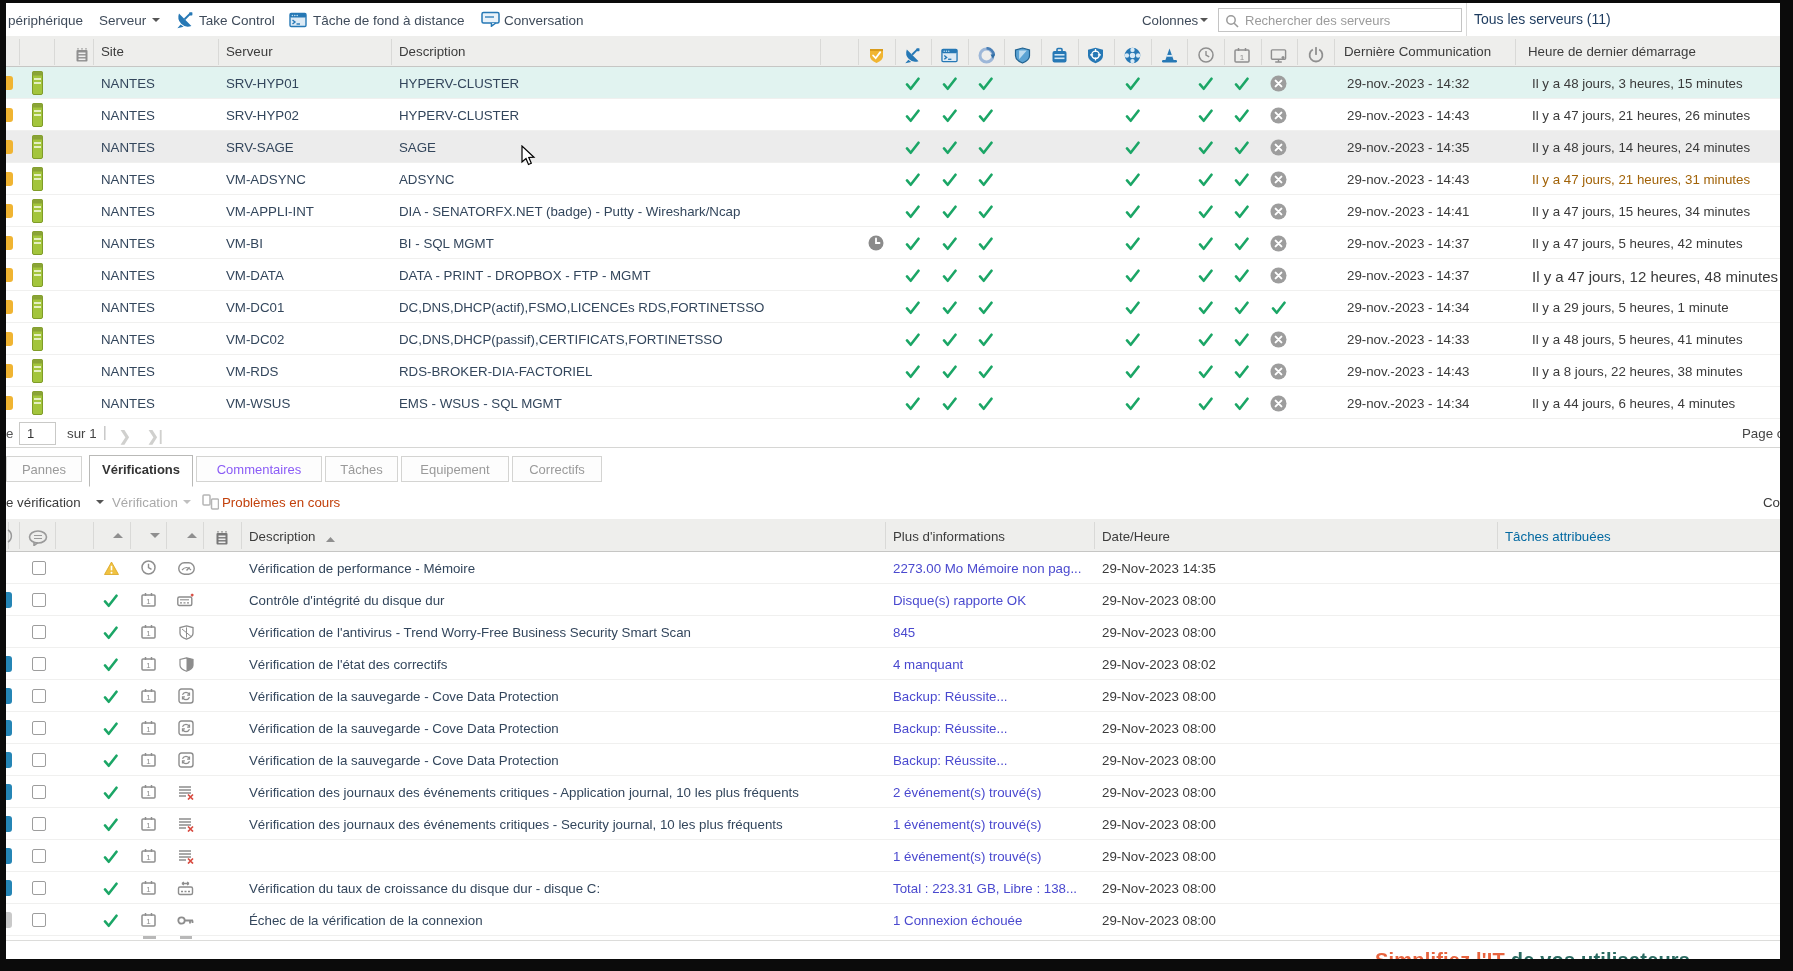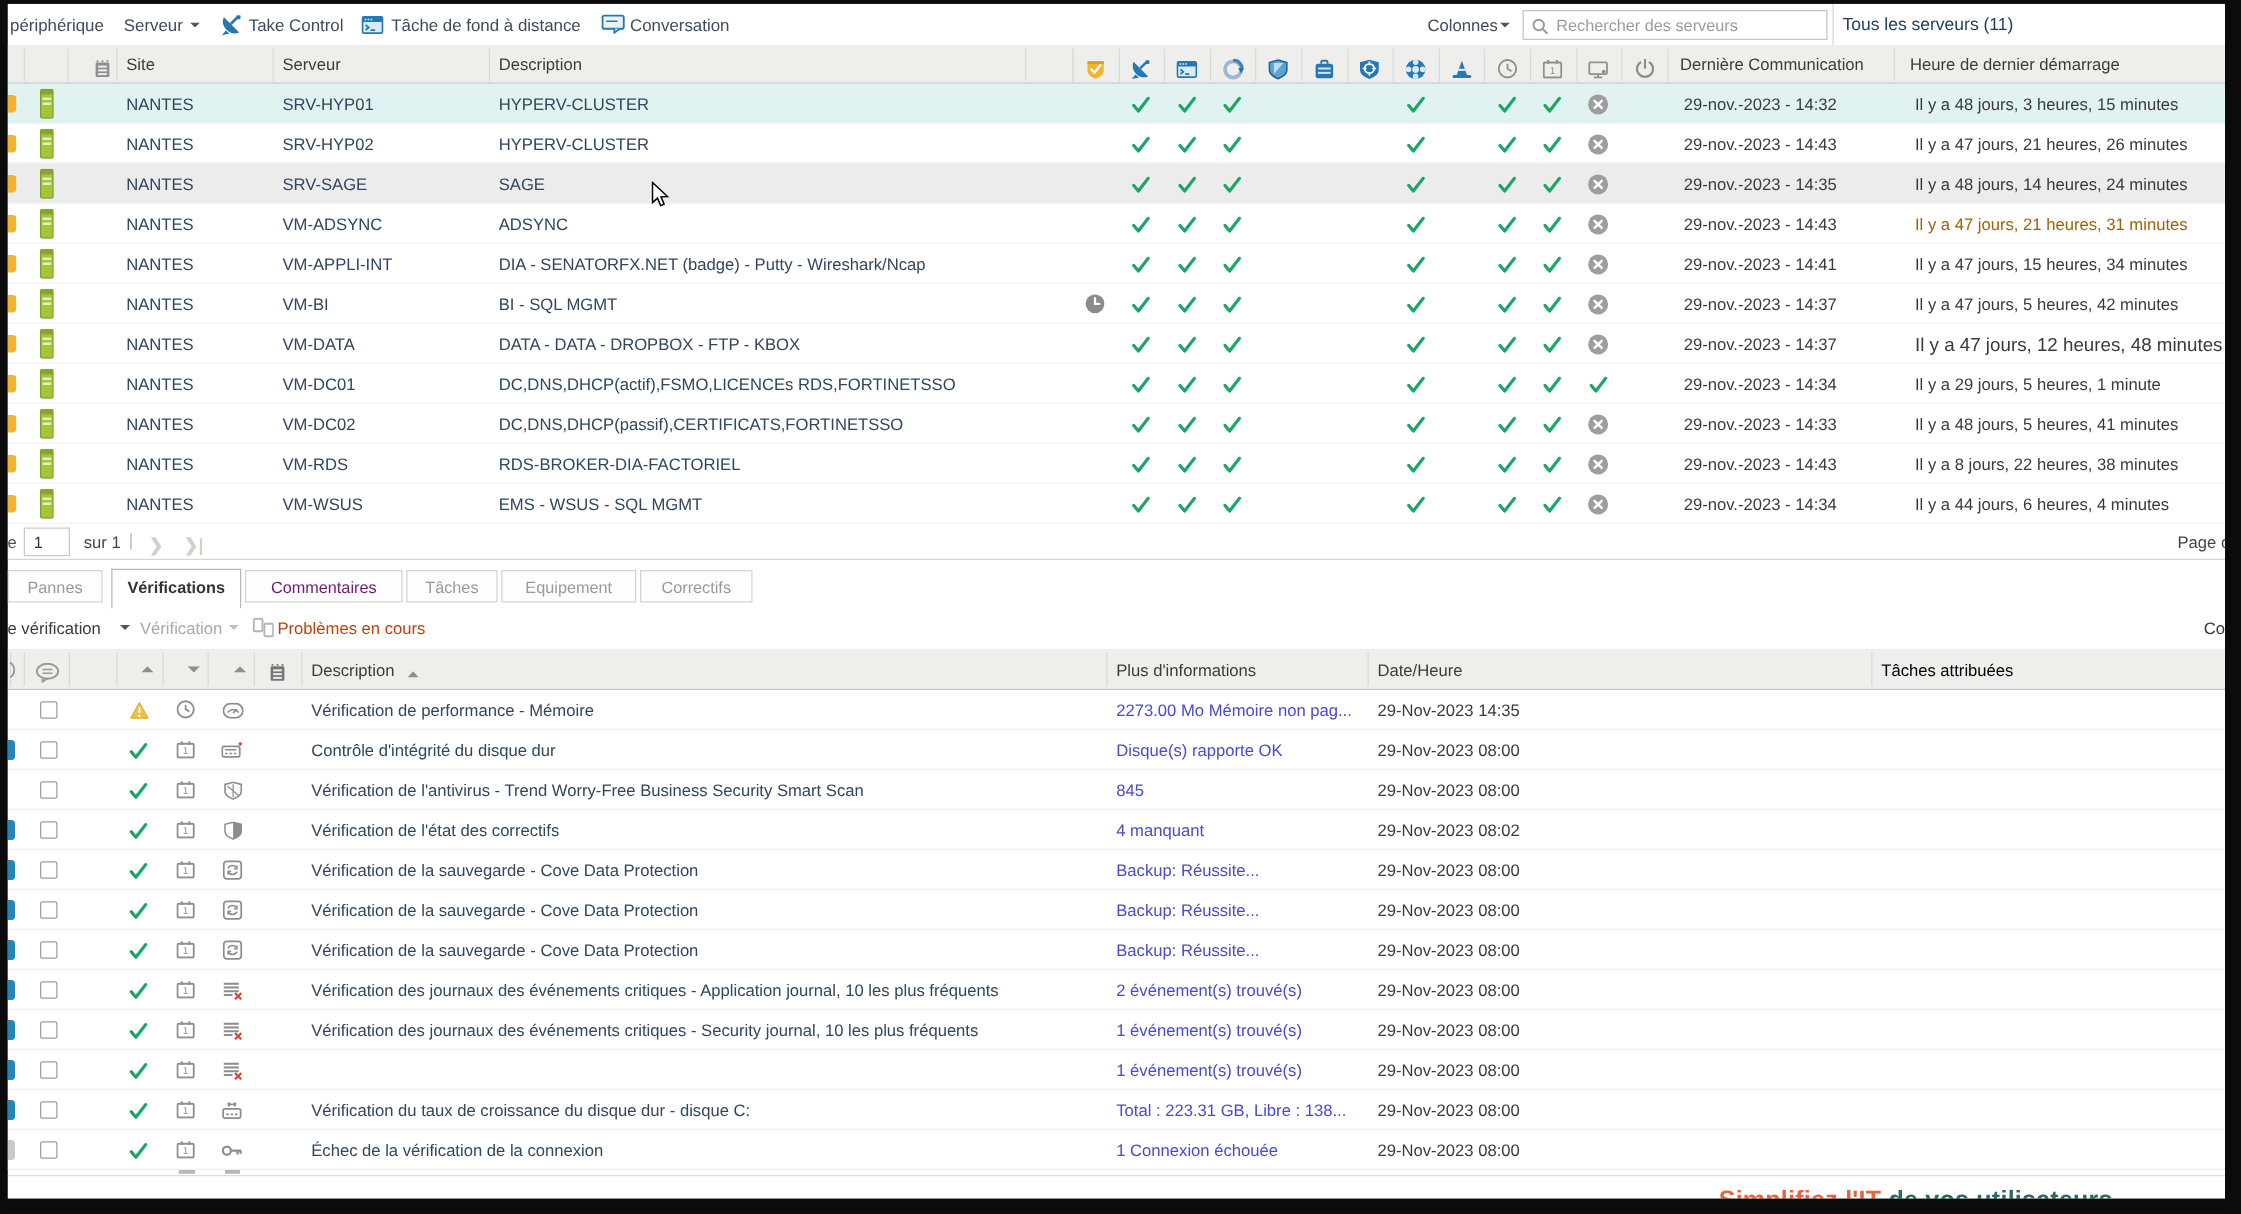--- a/index.html
+++ b/index.html
@@ -525,21 +525,21 @@
 <div class="abs" style="left:26px;top:260px">
       <svg width="11" height="24" viewBox="0 0 11 24" style="">
         <rect x="0.5" y="0.5" width="10" height="23" rx="1.5" fill="#a3c53c" stroke="#7f9c28" stroke-width="1"></rect>
         <rect x="0.5" y="0.5" width="10" height="4" fill="#8aa336"></rect>
         <rect x="2" y="7" width="7" height="2" fill="#e4efc2"></rect>
         <rect x="2" y="11" width="7" height="2" fill="#e4efc2"></rect>
       </svg>
     </div>
 <div class="t" style="left:95px;top:265px;font-size:13.3px;color:#33465c;">NANTES</div>
 <div class="t" style="left:220px;top:265px;font-size:13.3px;color:#33465c;">VM-DATA</div>
-<div class="t" style="left:393px;top:265px;font-size:13.3px;color:#33465c;">DATA - DATA - DROPBOX - FTP - KBOX</div>
+<div class="t" style="left:393px;top:265px;font-size:13.3px;color:#33465c;">DATA - PRINT - DROPBOX - FTP - MGMT</div>
 <div class="abs" style="left:898.9px;top:265px">
       <svg width="15" height="15" viewBox="0 0 15 15" style="">
         <path d="M2 8.4 L5.7 12.75 L13.5 2.6999999999999997" fill="none" stroke="#1ba666" stroke-width="2.6" stroke-linecap="round" stroke-linejoin="round"></path>
       </svg>
     </div>
 <div class="abs" style="left:935.5px;top:265px">
       <svg width="15" height="15" viewBox="0 0 15 15" style="">
         <path d="M2 8.4 L5.7 12.75 L13.5 2.6999999999999997" fill="none" stroke="#1ba666" stroke-width="2.6" stroke-linecap="round" stroke-linejoin="round"></path>
       </svg>
     </div>
@@ -789,21 +789,21 @@
 <div class="abs" style="left:113px;top:425px;color:#d0d0ce;font-size:14px;font-weight:bold">❯</div>
 <div class="abs" style="left:141px;top:425px;color:#d0d0ce;font-size:14px;font-weight:bold">❯|</div>
 <div class="t" style="left:1736px;top:423px;font-size:13.3px;color:#444;">Page cou</div>
 <div class="abs" style="left:0px;top:453px;width:76px;height:26px;background:#fdfdfd;border:1px solid #d4d4d2;">
       <div class="ctr" style="width:100%;height:100%;font-size:13px;color:#9a9a9a">Pannes</div>
     </div>
 <div class="abs" style="left:83px;top:452px;width:104px;height:32px;background:#fff;border:1px solid #b9b9b7;border-bottom:1px solid #fff;z-index:5;">
       <div class="ctr" style="width:100%;height:26px;font-size:13px;font-weight:bold;color:#333">Vérifications</div>
     </div>
 <div class="abs" style="left:190px;top:453px;width:126px;height:26px;background:#fdfdfd;border:1px solid #d4d4d2;">
-      <div class="ctr" style="width:100%;height:100%;font-size:13px;color:#701a75">Commentaires</div>
+      <div class="ctr" style="width:100%;height:100%;font-size:13px;color:#8b5cf6">Commentaires</div>
     </div>
 <div class="abs" style="left:319px;top:453px;width:73px;height:26px;background:#fdfdfd;border:1px solid #d4d4d2;">
       <div class="ctr" style="width:100%;height:100%;font-size:13px;color:#9a9a9a">Tâches</div>
     </div>
 <div class="abs" style="left:395px;top:453px;width:108px;height:26px;background:#fdfdfd;border:1px solid #d4d4d2;">
       <div class="ctr" style="width:100%;height:100%;font-size:13px;color:#9a9a9a">Equipement</div>
     </div>
 <div class="abs" style="left:506px;top:453px;width:90px;height:26px;background:#fdfdfd;border:1px solid #d4d4d2;">
       <div class="ctr" style="width:100%;height:100%;font-size:13px;color:#9a9a9a">Correctifs</div>
     </div>
@@ -876,21 +876,21 @@
       </svg>
     </div>
 <div class="t" style="left:243px;top:526px;font-size:13.3px;color:#3c3c3c;">Description</div>
 <div class="abs" style="left:320px;top:534px">
       <svg width="9" height="5" viewBox="0 0 9 5" style="">
         <path d="M0 5 H9 L4.5 0 Z" fill="#8f8f8f"></path>
       </svg>
     </div>
 <div class="t" style="left:887px;top:526px;font-size:13.3px;color:#3c3c3c;">Plus d'informations</div>
 <div class="t" style="left:1096px;top:526px;font-size:13.3px;color:#3c3c3c;">Date/Heure</div>
-<div class="t" style="left:1499px;top:526px;font-size:13.3px;color:#000000;">Tâches attribuées</div>
+<div class="t" style="left:1499px;top:526px;font-size:13.3px;color:#0369a1;">Tâches attribuées</div>
 <div class="abs" style="left:0px;top:549px;width:1774px;height:32px;background:#fff;border-bottom:1px solid #f0f0ef;"></div>
 <div class="abs" style="left:26px;top:558px;width:14px;height:14px;border:1px solid #9d9d9d;border-radius:2px;background:#fff;"></div>
 <div class="abs" style="left:98px;top:558px">
       <svg width="15" height="15" viewBox="0 0 15 15" style="">
         <path d="M7.5 1 L14.5 13.5 H0.5 Z" fill="#f0c241" stroke="#d9a521" stroke-width="0.8"></path>
         <path d="M7.5 4.8 V9.3" stroke="#fff" stroke-width="1.6"></path>
         <circle cx="7.5" cy="11.700000000000001" r="1" fill="#fff"></circle>
       </svg>
     </div>
 <div class="abs" style="left:135px;top:557px">

